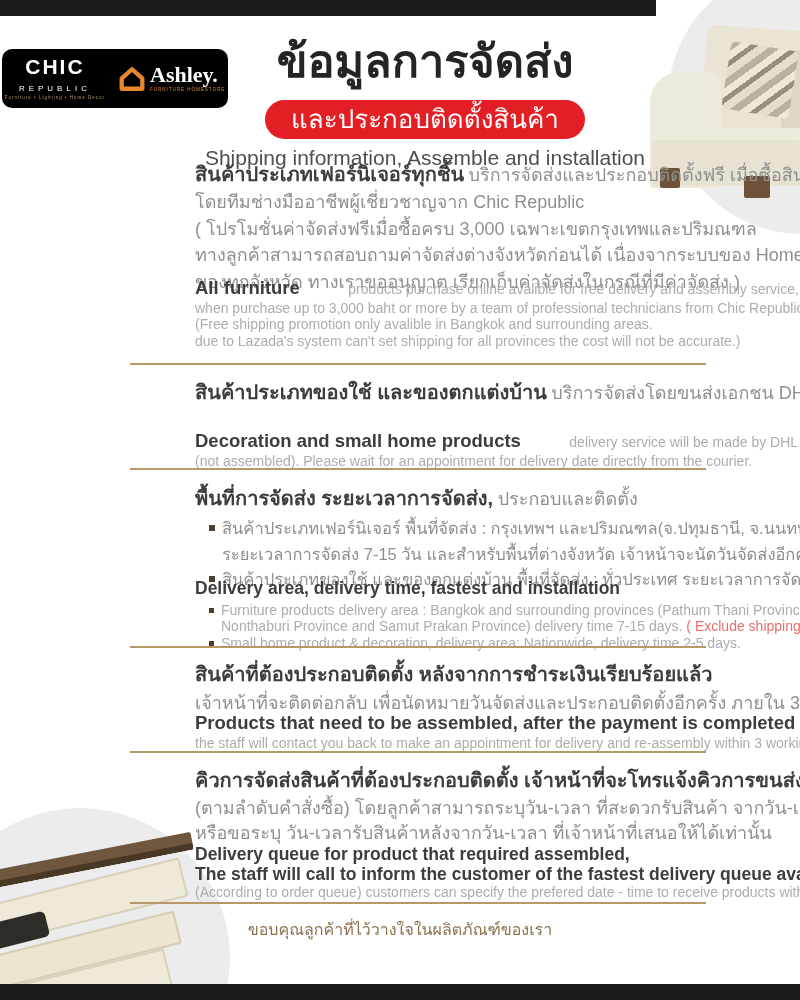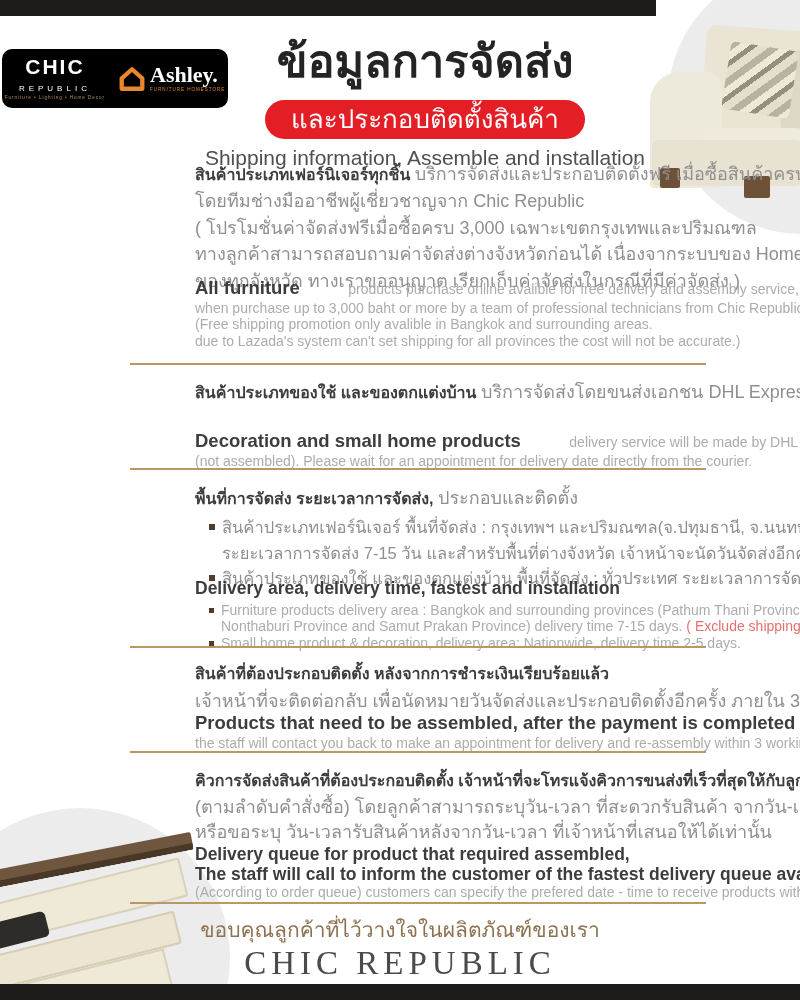--- a/index.html
+++ b/index.html
@@ -56,39 +56,39 @@
   
   .title-wrap { position:absolute; left:50px; top:36px; width:750px; text-align:center; }
   .page-title { font-size:45px; line-height:52px; font-weight:bold; color:#242424; }
   .badge { display:inline-block; background:#e31e24; color:#ffffff; font-size:26px; line-height:33px;
            padding:3px 26px; border-radius:24px; margin-top:12px;text-align:right; }
   .subtitle { font-size:21px; color:#4f4f4f; margin-top:7px; }
 
   
   .blk { position:absolute; left:195px; width:560px; }
   .th-mixed { white-space:nowrap; line-height:26.4px; }
-  .th-lead { font-size:16px; font-weight:bold; color:#3d3d3d; }
+  .th-lead { font-size:20px; font-weight:bold; color:#3d3d3d; }
   .th-rest { font-size:18px; color:#8f8f8f; }
   .th { font-size:18px; color:#8f8f8f; line-height:26.4px; white-space:nowrap; }
   .en-mixed { white-space:nowrap; line-height:22px; }
   .en-lead { font-size:18.5px; font-weight:bold; color:#3d3d3d; }
   .en-rest { font-size:14px; color:#acacac;margin-left:44px; }
   .en { font-size:14px; color:#acacac; line-height:16.3px; white-space:nowrap; }
   .en-bold { font-size:17.5px; font-weight:bold; color:#3d3d3d; line-height:20px; white-space:nowrap; }
   .red { color:#e4706c; }
   .bullets { margin-top:2px; }
   .bullet-row { display:flex; }
   .bullet-mark { width:6px; height:6px; background:#4c3d30; margin:9px 7px 0 14px; flex:none; }
   .bullet-mark.en-m { margin-top:6px; width:5px; height:5px; }
 
   .sep { position:absolute; left:130px; width:576px; height:0; border-top:2px solid #b99767; }
 
   
   .footer { position:absolute; left:0; top:917px; width:800px; text-align:center; }
-  .thanks { font-size:21px; color:#8d7250; line-height:26px; }
+  .thanks { font-size:16px; color:#8d7250; line-height:26px; }
   .brand { font-family:"Liberation Serif", serif; font-size:33px; letter-spacing:5px; color:#4b4b4b; margin-top:2px; }
 </style>
 </head>
 <body>
 
 <div class="page">
 
   <div class="top-bar"></div>
 
   <div class="circle circle-tr"></div>
@@ -231,18 +231,17 @@
   </div>
   <div class="blk" style="top:844px;">
     <div class="en-bold">Delivery queue for product that required assembled,</div>
     <div class="en-bold">The staff will call to inform the customer of the fastest delivery queue avalible.</div>
     <div class="en">(According to order queue) customers can specify the prefered date - time to receive products with in the avalible queue.</div>
   </div>
   <div class="sep" style="top:902px;"></div>
 
   <div class="footer">
     <div class="thanks">ขอบคุณลูกค้าที่ไว้วางใจในผลิตภัณฑ์ของเรา</div>
-    <div class="brand">CHIC REPUBLIC</div>
   </div>
 
   <div class="bottom-bar"></div>
 
 </div>
 
 </body></html>

